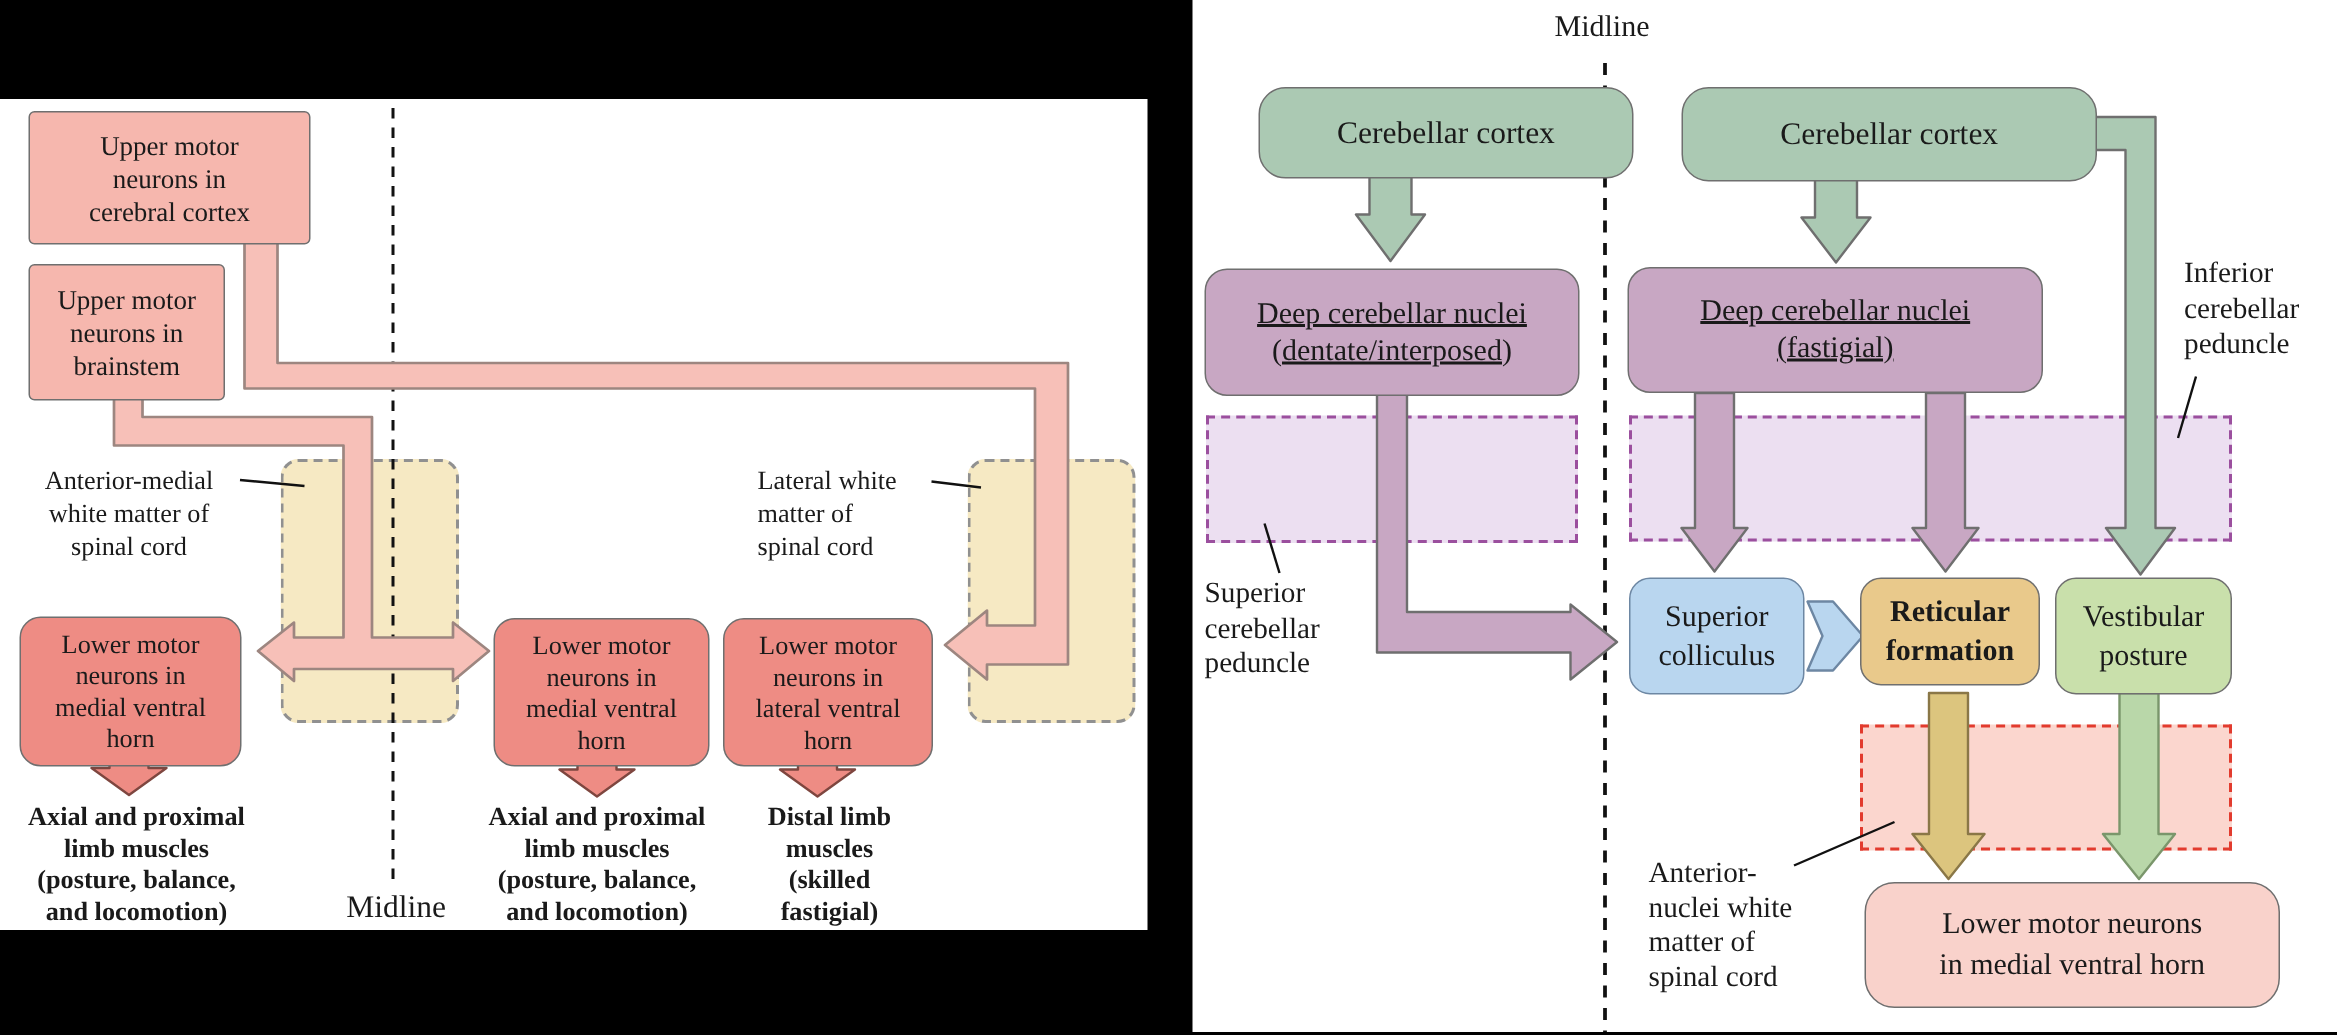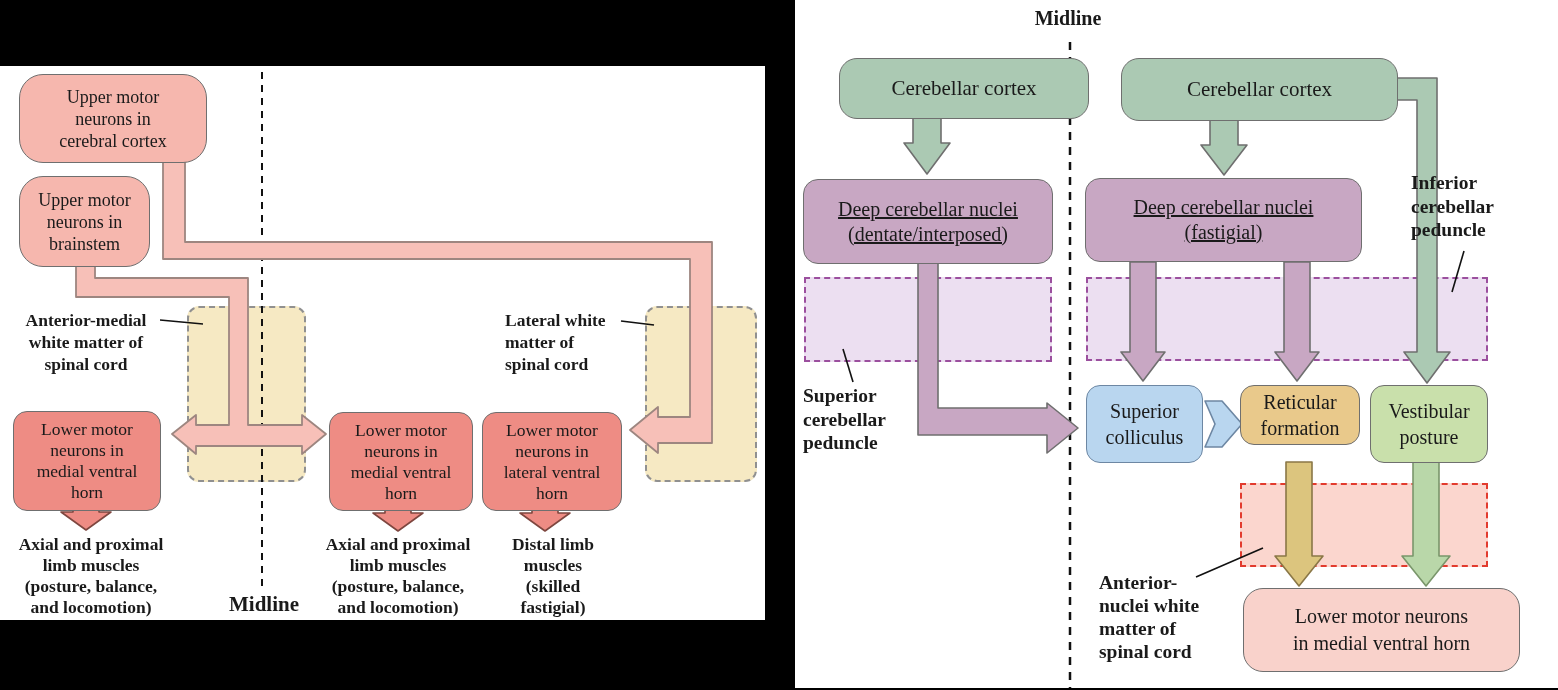--- a/index.html
+++ b/index.html
@@ -6,29 +6,29 @@
   .canvas{position:relative;width:1558px;height:690px;background:var(--canvas-bg,#000);
           font-family:"Liberation Serif","DejaVu Serif",serif;color:var(--text,#1a1a1a);overflow:hidden;}
   .panel{position:absolute;background:var(--panel-bg,#fff);z-index:1;}
   .dbox{position:absolute;z-index:2;box-sizing:border-box;}
   .tan{background:var(--tan-fill);border:2px dashed var(--tan-stroke);border-radius:12px;}
   .lav{background:var(--lav-fill);border:2px dashed var(--lav-stroke);}
   .reddash{background:var(--red-dash-fill);border:2px dashed var(--red-dash-stroke);}
   svg.overlay{position:absolute;left:0;top:0;z-index:3;pointer-events:none;}
   .node{position:absolute;z-index:4;box-sizing:border-box;display:flex;align-items:center;justify-content:center;
         text-align:center;white-space:pre-line;border:1.6px solid var(--box-stroke);}
-  .pinkbox{background:var(--pink-box);border-radius:24px;font-size:18px;line-height:22px;}
+  .pinkbox{background:var(--pink-box);border-radius:4px;font-size:18px;line-height:22px;}
   .redbox{background:var(--red-box);border-radius:14px;font-size:17.5px;line-height:21px;margin-top:24px;}
   .greenbox{background:var(--green-box);border-radius:18px;font-size:21px;margin-left:36px;}
   .mauvebox{background:var(--mauve-box);border-radius:15px;font-size:20px;line-height:25px;text-decoration:underline;}
   .bluebox{background:var(--blue-box);border:1.6px solid var(--blue-stroke);border-radius:14px;font-size:20px;line-height:26px;}
   .goldbox{background:var(--gold-box);border-radius:14px;font-size:20px;line-height:26px;}
   .ltgreenbox{background:var(--ltgreen-box);border-radius:14px;font-size:20px;line-height:26px;}
   .lmnbox{background:var(--lmn-fill);border-radius:20px;font-size:20px;line-height:27px;}
-  .lbl{position:absolute;z-index:5;white-space:pre-line;font-weight:bold;}
+  .lbl{position:absolute;z-index:5;white-space:pre-line;}
   .lbl-c{text-align:center;}
   .muscle{font-weight:bold;font-size:17.5px;line-height:21px;text-align:center;}
   .sidelbl{font-size:17.5px;line-height:22px;}
   .rlbl{font-size:19.5px;line-height:23.5px;}
   .mid{font-size:21px;}
 </style>
 </head>
 <body>
 
 <div class="canvas">
@@ -114,32 +114,32 @@
   <div class="lbl mid lbl-c" style="left:223px;top:592px;width:82px;">Midline</div>
 
   <div class="node greenbox" style="left:803px;top:58px;width:250px;height:61px;">Cerebellar cortex</div>
   <div class="node greenbox" style="left:1085px;top:58px;width:277px;height:63px;">Cerebellar cortex</div>
   <div class="node mauvebox" style="left:803px;top:179px;width:250px;height:85px;">Deep cerebellar nuclei
 (dentate/interposed)</div>
   <div class="node mauvebox" style="left:1085px;top:178px;width:277px;height:84px;">Deep cerebellar nuclei
 (fastigial)</div>
   <div class="node bluebox" style="left:1086px;top:385px;width:117px;height:78px;">Superior
 colliculus</div>
-  <div class="node goldbox" style="left:1240px;top:385px;width:120px;height:60px;">Reticular
+  <div class="node goldbox" style="left:1240px;top:385px;width:120px;height:72px;font-weight:bold;">Reticular
 formation</div>
   <div class="node ltgreenbox" style="left:1370px;top:385px;width:118px;height:78px;">Vestibular
 posture</div>
   <div class="node lmnbox" style="left:1243px;top:588px;width:277px;height:84px;">Lower motor neurons
 in medial ventral horn</div>
 
   <div class="lbl mid lbl-c" style="left:1020px;top:7px;width:96px;font-size:20px;">Midline</div>
   <div class="lbl rlbl" style="left:803px;top:384px;width:112px;">Superior
 cerebellar
 peduncle</div>
-  <div class="lbl rlbl" style="left:1411px;top:171px;width:102px;">Inferior
+  <div class="lbl rlbl" style="left:1456px;top:171px;width:102px;">Inferior
 cerebellar
 peduncle</div>
   <div class="lbl rlbl" style="left:1099px;top:571px;width:140px;line-height:23px;">Anterior-
 nuclei white
 matter of
 spinal cord</div>
 
 </div>
 
 </body></html>

